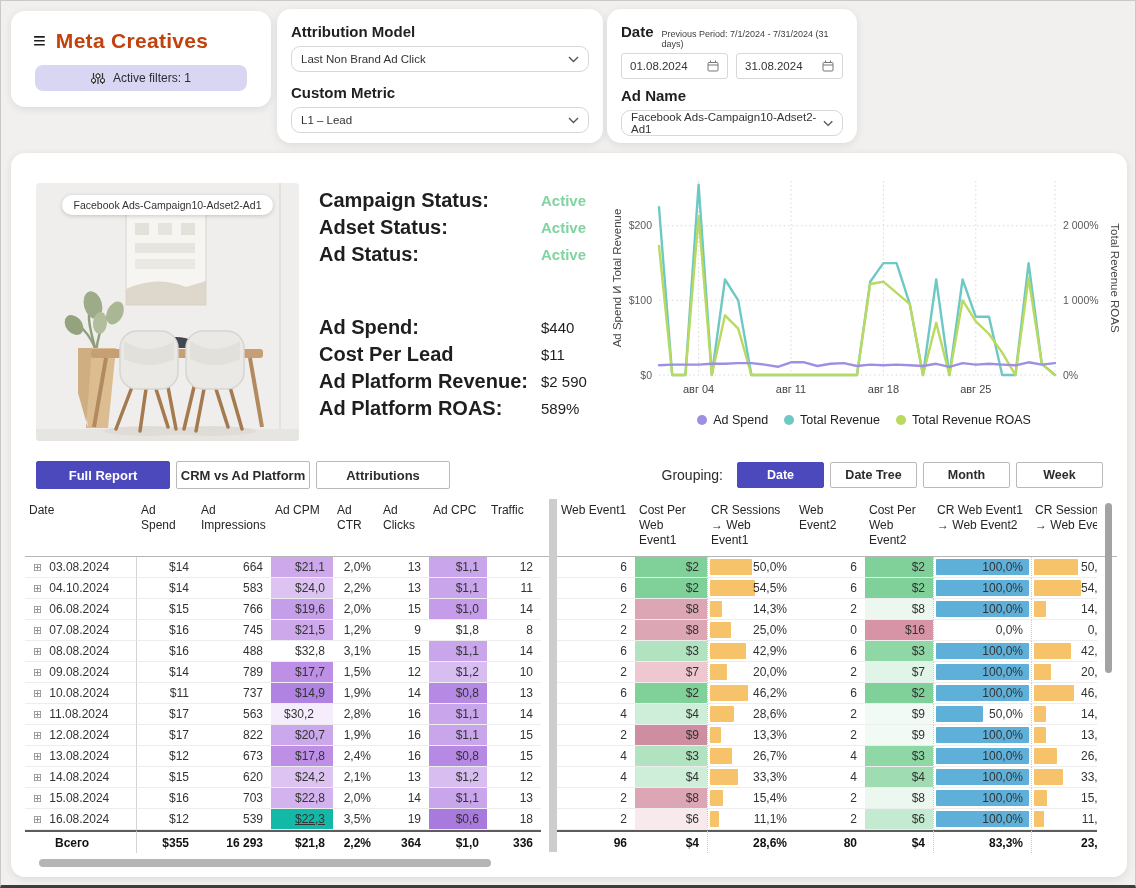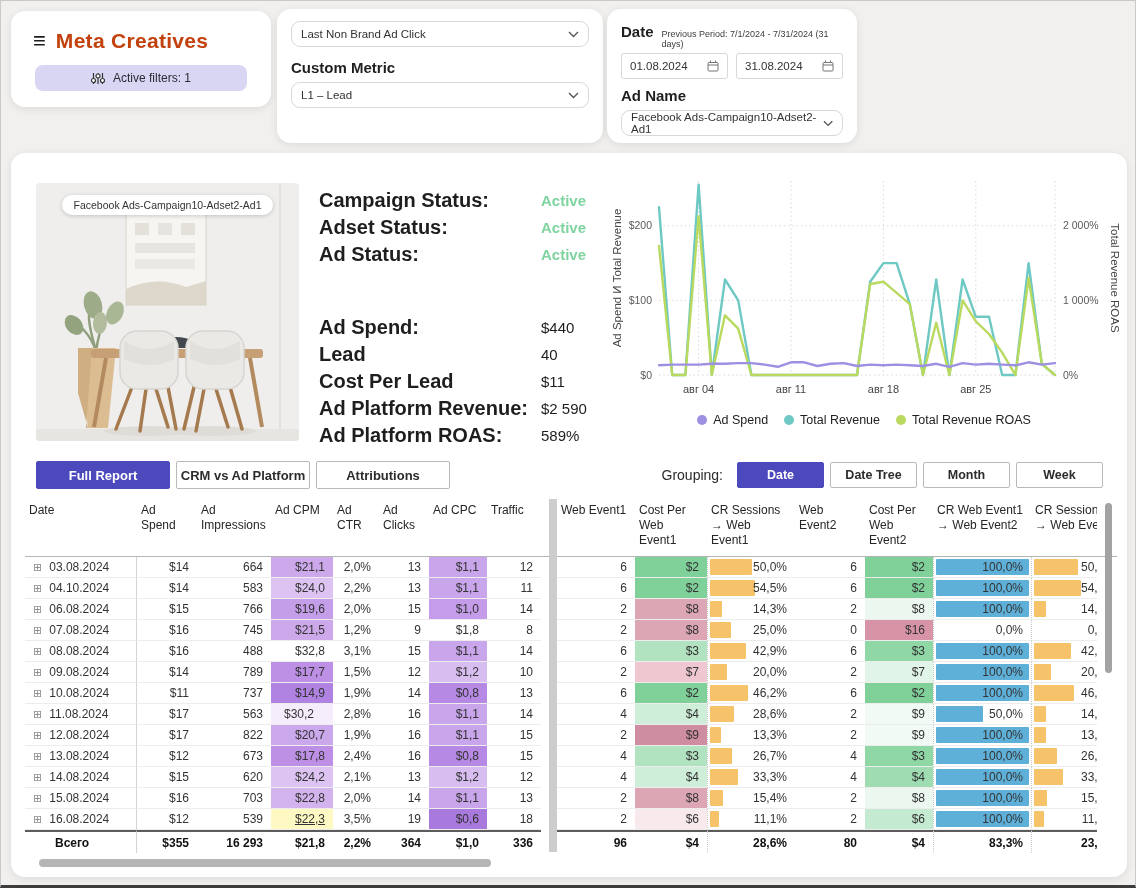--- a/index.html
+++ b/index.html
@@ -105,20 +105,21 @@
         <line x1="11.5" y1="1" x2="11.5" y2="12" stroke="#333" stroke-width="1.2"></line>
         <circle cx="2.5" cy="8.5" r="2" fill="#fff" stroke="#333" stroke-width="1.2"></circle>
         <circle cx="7" cy="4" r="2" fill="#fff" stroke="#333" stroke-width="1.2"></circle>
         <circle cx="11.5" cy="8.5" r="2" fill="#fff" stroke="#333" stroke-width="1.2"></circle>
       </svg>
       <span>Active filters: 1</span>
     </div>
   </div>
 
   <div class="card filters-card">
+    <div class="fld-label">Attribution Model</div>
     <div class="select">
       <span>Last Non Brand Ad Click</span>
       <svg width="11" height="7" viewBox="0 0 11 7">
           <path d="M1,1 L5.5,5.5 L10,1" stroke="#555" stroke-width="1.4" fill="none"></path>
         </svg>
     </div>
     <div class="fld-label">Custom Metric</div>
     <div class="select">
       <span>L1 – Lead</span>
       <svg width="11" height="7" viewBox="0 0 11 7">
@@ -228,24 +229,20 @@
           <span class="sp-value green">Active</span>
         </div>
       <div class="sp-row">
           <span class="sp-label">Ad Status:</span>
           <span class="sp-value green">Active</span>
         </div>
       <div class="sp-gap"></div>
       <div class="sp-row">
           <span class="sp-label">Ad Spend:</span>
           <span class="sp-value">$440</span>
-        </div>
-      <div class="sp-row">
-          <span class="sp-label">Lead</span>
-          <span class="sp-value">40</span>
         </div>
       <div class="sp-row">
           <span class="sp-label">Cost Per Lead</span>
           <span class="sp-value">$11</span>
         </div>
       <div class="sp-row">
           <span class="sp-label">Ad Platform Revenue:</span>
           <span class="sp-value">$2 590</span>
         </div>
       <div class="sp-row">
@@ -660,21 +657,21 @@
             </div>
           </div>
           <div class="trow">
             <div class="tl">
               <div class="cell date-cell lcol0">
                 <span class="expand">⊞</span>
                 <span class="val">16.08.2024</span>
               </div>
               <div class="cell lcol1"><span class="val">$12</span></div>
               <div class="cell lcol2"><span class="val">539</span></div>
-              <div class="cell lcol3" style="background: #fef9c3; text-decoration: underline;"><span class="val">$22,3</span></div>
+              <div class="cell lcol3" style="background: #14b8a6; text-decoration: underline;"><span class="val">$22,3</span></div>
               <div class="cell lcol4"><span class="val">3,5%</span></div>
               <div class="cell lcol5"><span class="val">19</span></div>
               <div class="cell lcol6" style="background: rgb(169, 122, 221);"><span class="val">$0,6</span></div>
               <div class="cell lcol7"><span class="val">18</span></div>
             </div>
             <div class="tspace"></div>
             <div class="tr-clip">
               <div class="tr-inner">
                 <div class="cell rcol0"><span class="val">2</span></div>
                 <div class="cell rcol1" style="background: rgb(248, 233, 237);"><span class="val">$6</span></div>

